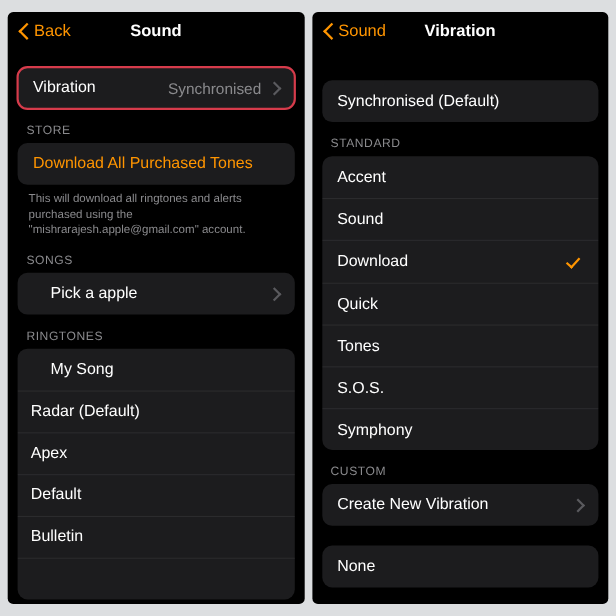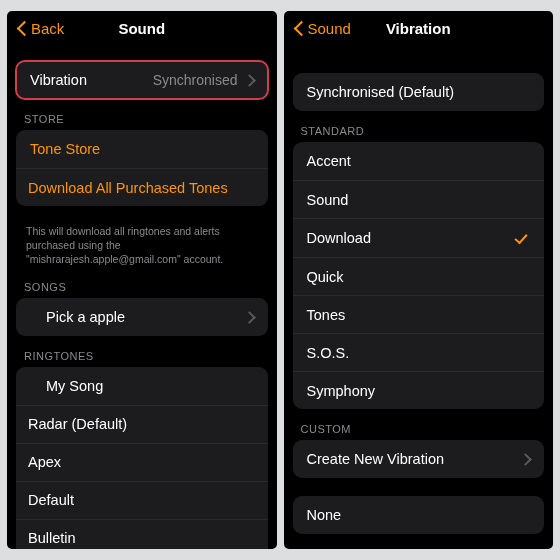--- a/index.html
+++ b/index.html
@@ -116,21 +116,21 @@
   }
   .highlight {
     outline: 2px solid #d63b4b;
     outline-offset: -1px;
     border-radius: 9px;
   }
   .footer-note {
     color: #8a8a8d;
     font-size: 10.5px;
     line-height: 1.35;
-    padding: 18px 10px 0 10px;
+    padding: 6px 10px 0 10px;
   }
   .right .row { padding-left: 14px; }
 </style>
 </head>
 <body>
 
 <div class="phone">
   <div class="header">
     <div class="back-btn">
       <span class="chev-left"></span>
@@ -146,23 +146,20 @@
           <span class="value">Synchronised</span>
           <span class="chev-right"></span>
         </div>
       </div>
     </div>
 
     <div class="group">
       <div class="section-label">STORE</div>
       <div class="rows">
         <div class="row tight link">
-          <span>Tone Store</span>
-        </div>
-        <div class="row tight link">
           <span>Download All Purchased Tones</span>
         </div>
       </div>
       <div class="footer-note">This will download all ringtones and alerts purchased using the "mishrarajesh.apple@gmail.com" account.</div>
     </div>
 
     <div class="group">
       <div class="section-label">SONGS</div>
       <div class="rows">
         <div class="row">

